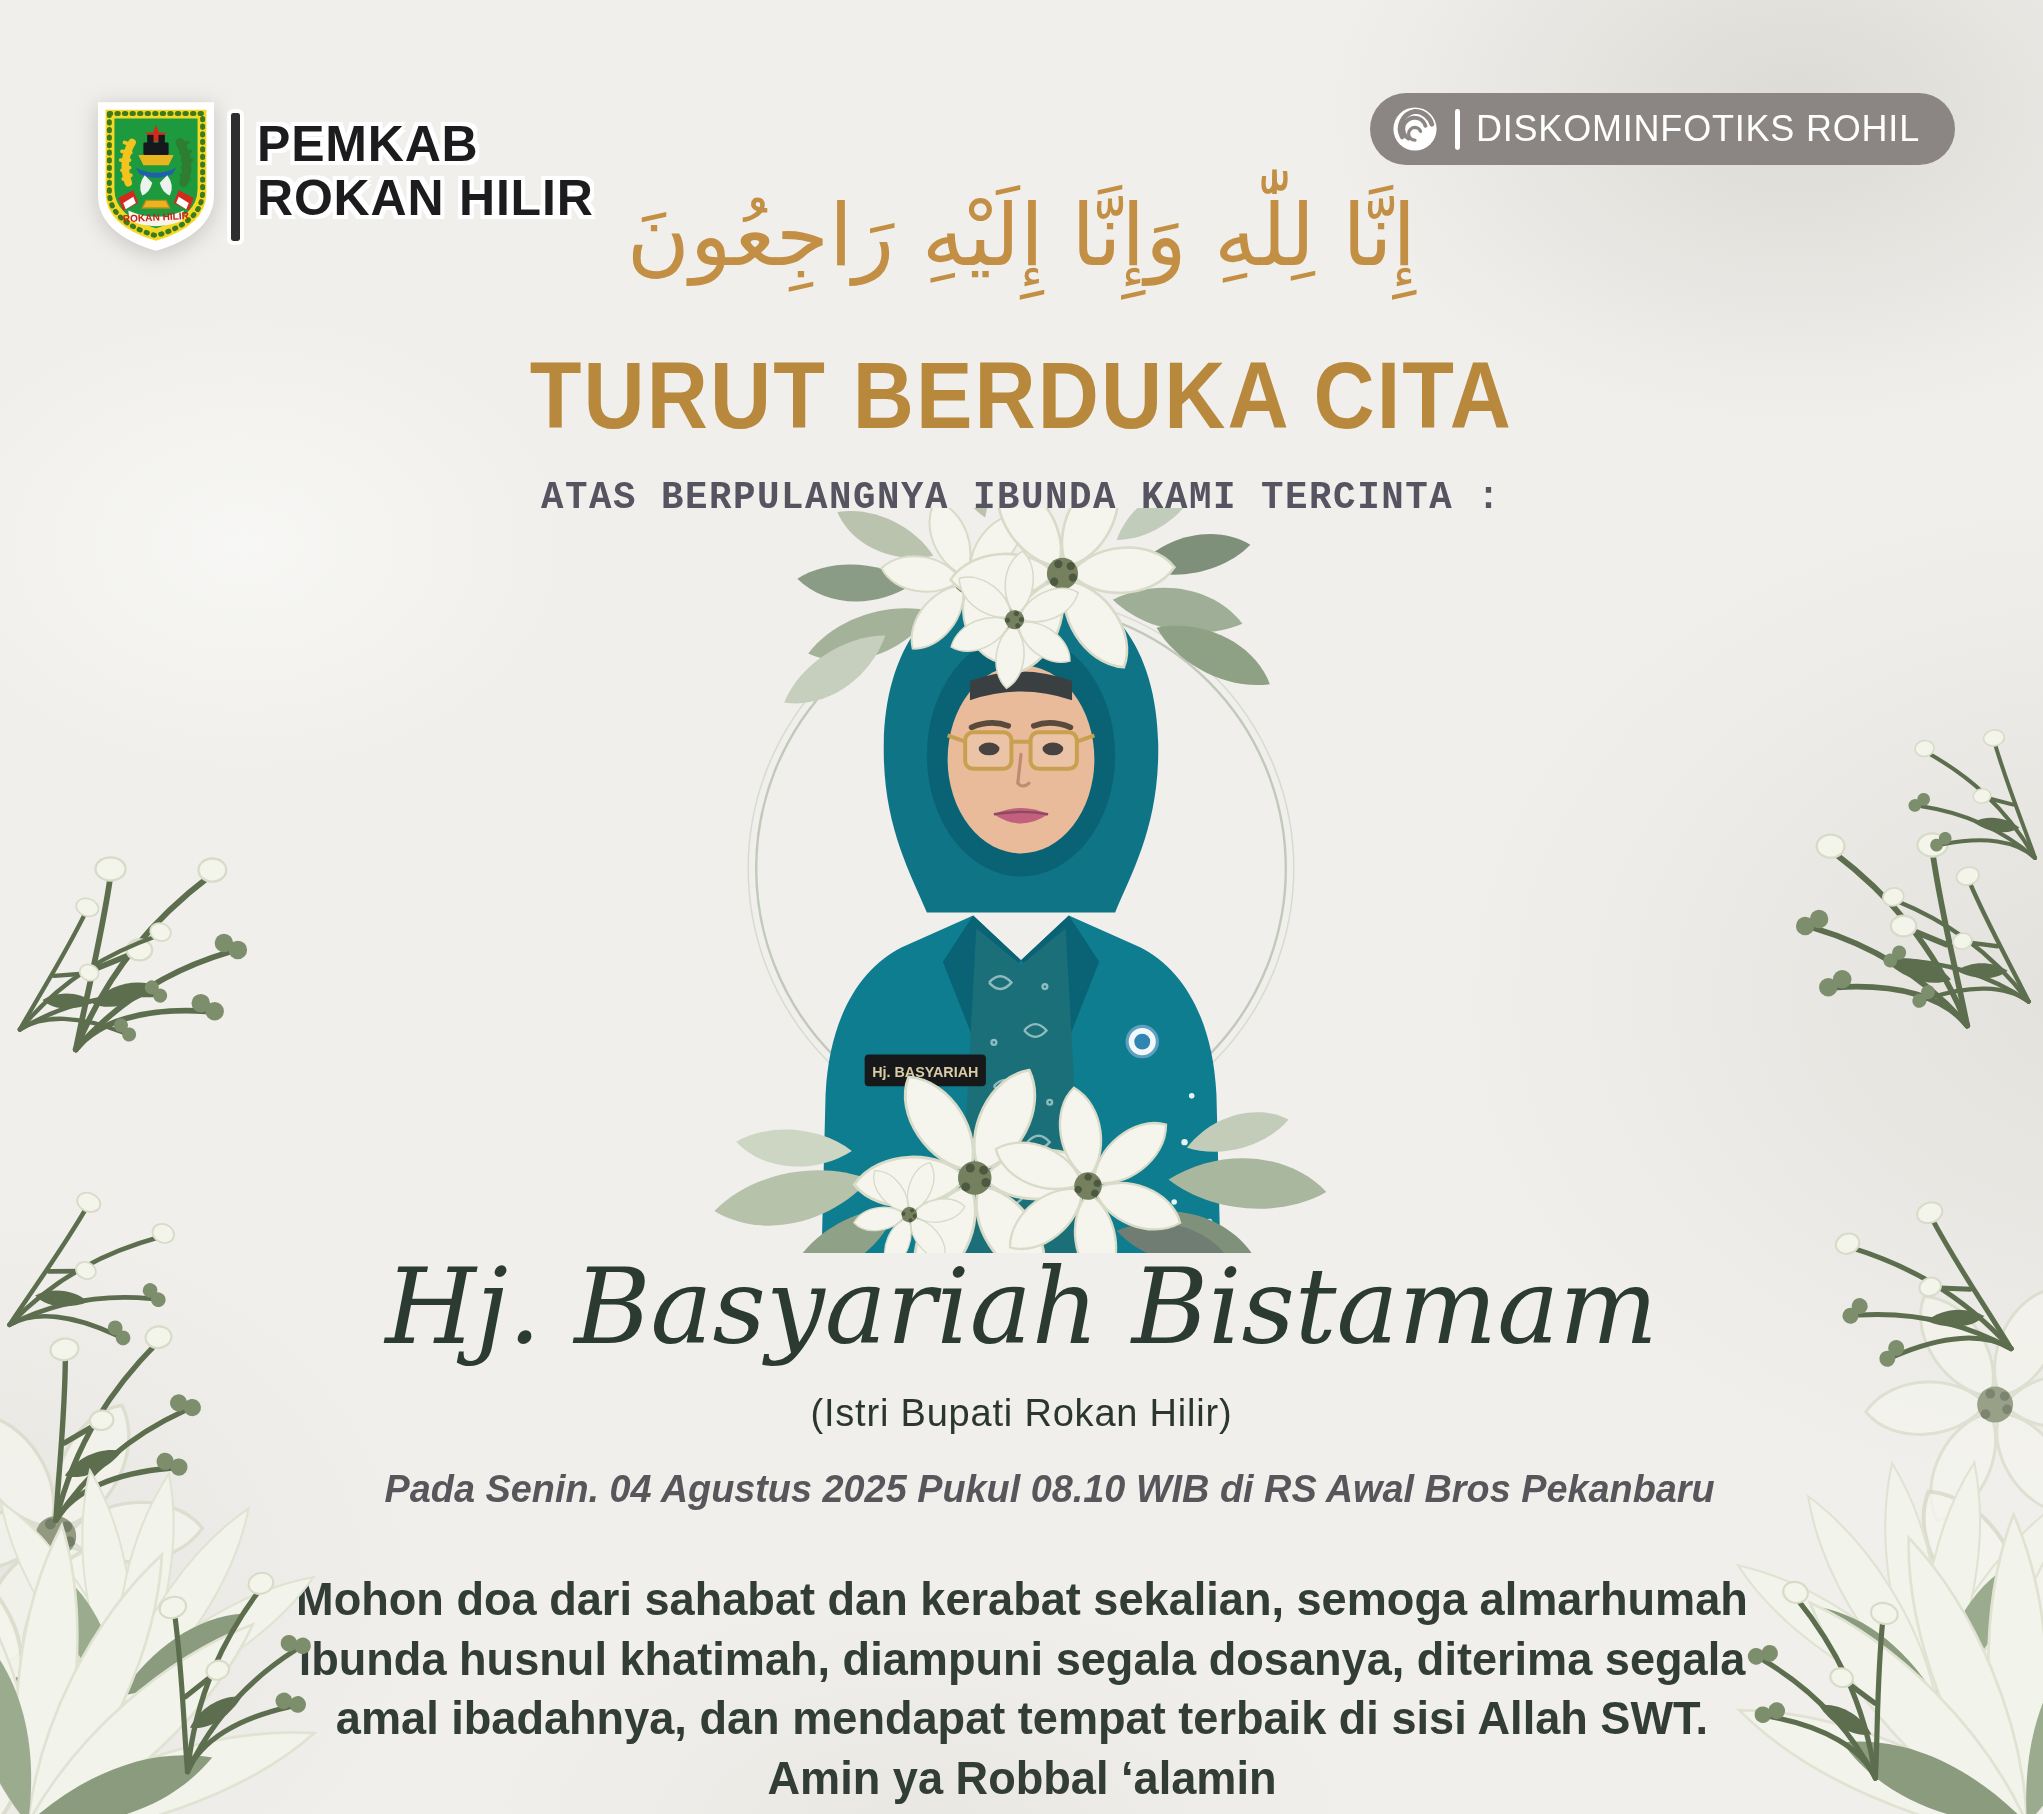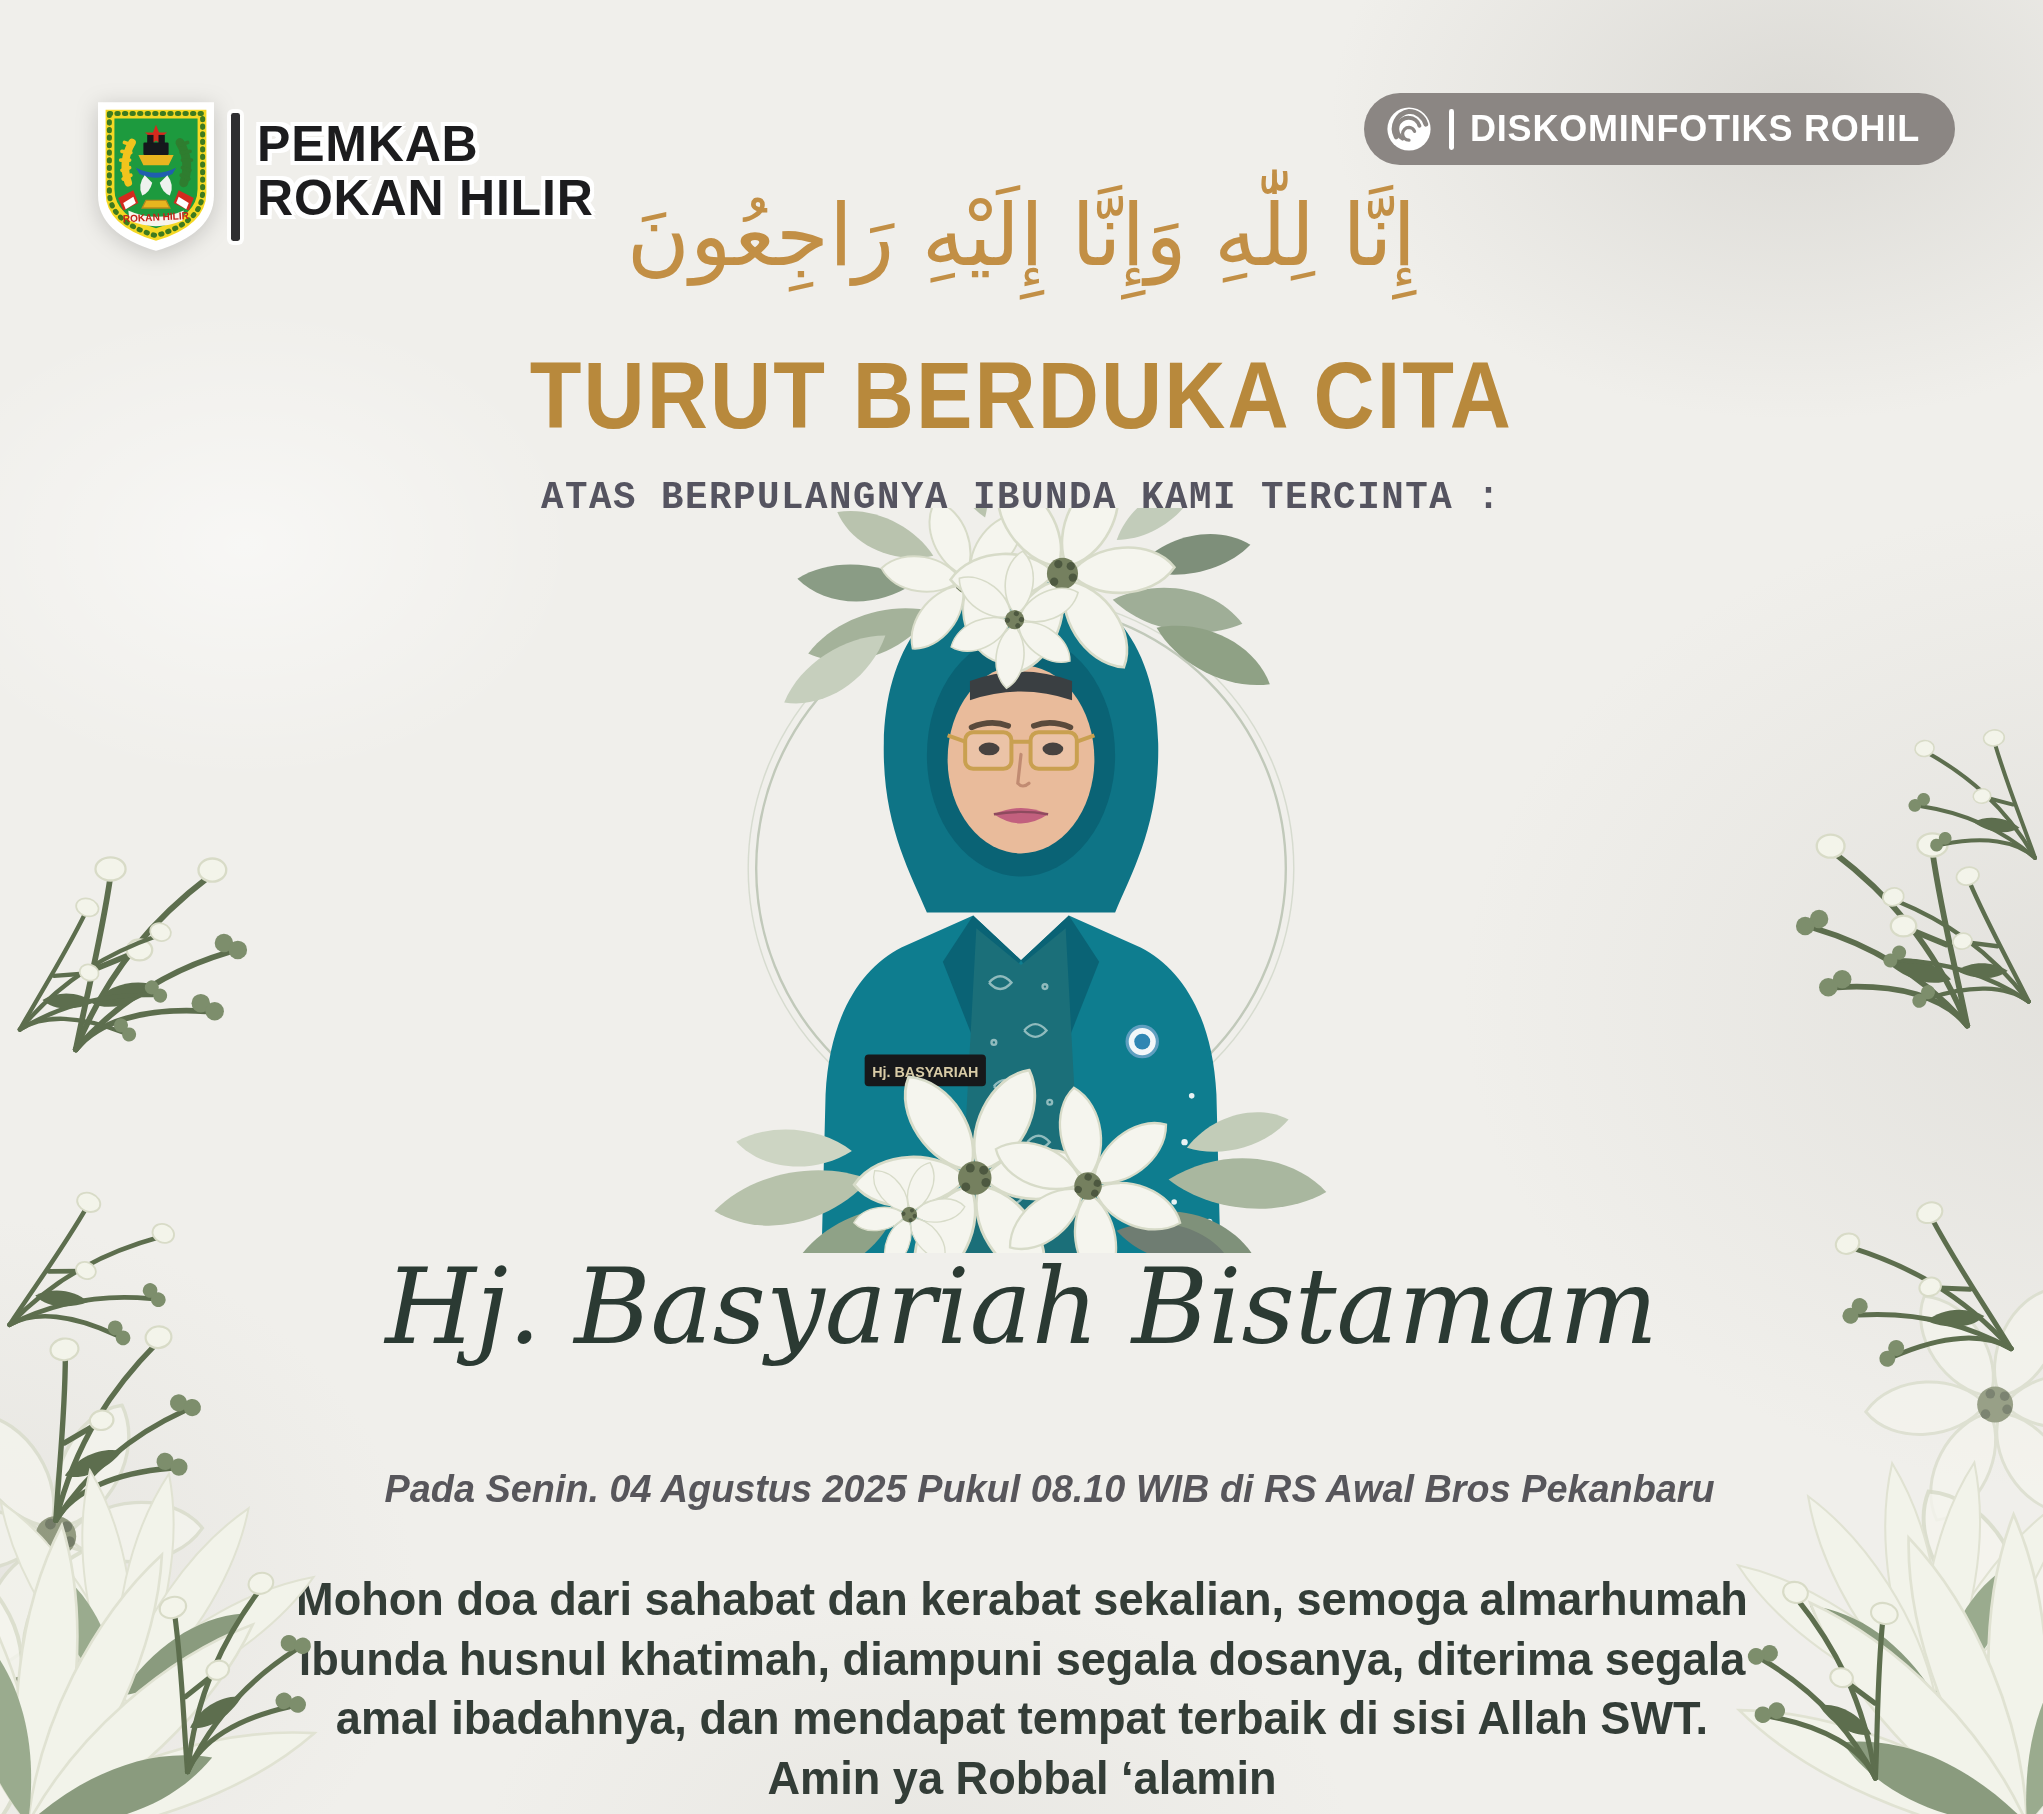--- a/index.html
+++ b/index.html
@@ -25,21 +25,21 @@
   .org-name{
     position:absolute;left:257px;top:117px;font-size:50px;font-weight:800;line-height:1.08;
     color:#1c1c1e;letter-spacing:0.8px;white-space:nowrap;
     text-shadow:-4px -4px 0 #fff,4px -4px 0 #fff,-4px 4px 0 #fff,4px 4px 0 #fff,-4px 0 0 #fff,4px 0 0 #fff,0 -4px 0 #fff,0 4px 0 #fff;
   }
   .badge{
     position:absolute;top:93px;right:88px;height:72px;display:flex;align-items:center;gap:16px;
     background:#8b8683;border-radius:40px;padding:0 35px 0 21px;
   }
   .badge-sep{width:4.8px;height:41px;background:#fff;border-radius:2.4px;}
-  .badge-label{color:#fff;font-size:36px;font-weight:700;letter-spacing:0.8px;white-space:nowrap;}
+  .badge-label{color:#fff;font-size:36px;font-weight:400;letter-spacing:0.8px;white-space:nowrap;}
   
   .center-line{position:absolute;left:0;width:100%;text-align:center;}
   .arabic{top:180px;font-family:"DejaVu Sans",sans-serif;font-size:86px;color:#c28f45;direction:rtl;line-height:1.3;}
   .title{top:342px;}
   .title span{display:inline-block;font-size:94px;font-weight:800;color:#b8893c;letter-spacing:2.4px;transform:scaleX(.9);}
   .subtitle{top:476px;font-family:Liberation Mono, monospace;}
   .subtitle span{display:inline-block;font-size:39px;font-weight:700;color:#555460;letter-spacing:1.6px;transform:scaleX(.96);}
   
   .wreath{position:absolute;left:670px;top:508px;width:702px;height:745px;}
   
@@ -240,20 +240,21 @@
         <use href="#lf" transform="translate(648,802) rotate(-12) scale(1)" fill="#c2ccb8"></use>
         <use href="#lf" transform="translate(560,906) rotate(18) scale(1.1)" fill="#6f7d72"></use>
         <use href="#flw" transform="translate(382,840) scale(1.4)"></use>
         <use href="#flw" transform="translate(524,850) rotate(25) scale(1.15)"></use>
         <use href="#flw" transform="translate(300,886) rotate(55) scale(.65)"></use>
       </g>
     </svg>
   </div>
 
   <div class="center-line name">Hj. Basyariah Bistamam</div>
+  <div class="center-line role">(Istri Bupati Rokan Hilir)</div>
   <div class="center-line datetime">
     <span>Pada Senin. 04 Agustus 2025 Pukul 08.10 WIB di RS Awal Bros Pekanbaru</span>
   </div>
 
   <div class="message">
     <div class="message-inner">
       <div class="message-line">Mohon doa dari sahabat dan kerabat sekalian, semoga almarhumah</div>
       <div class="message-line">ibunda husnul khatimah, diampuni segala dosanya, diterima segala</div>
       <div class="message-line">amal ibadahnya, dan mendapat tempat terbaik di sisi Allah SWT.</div>
       <div class="message-line">Amin ya Robbal ‘alamin</div>

